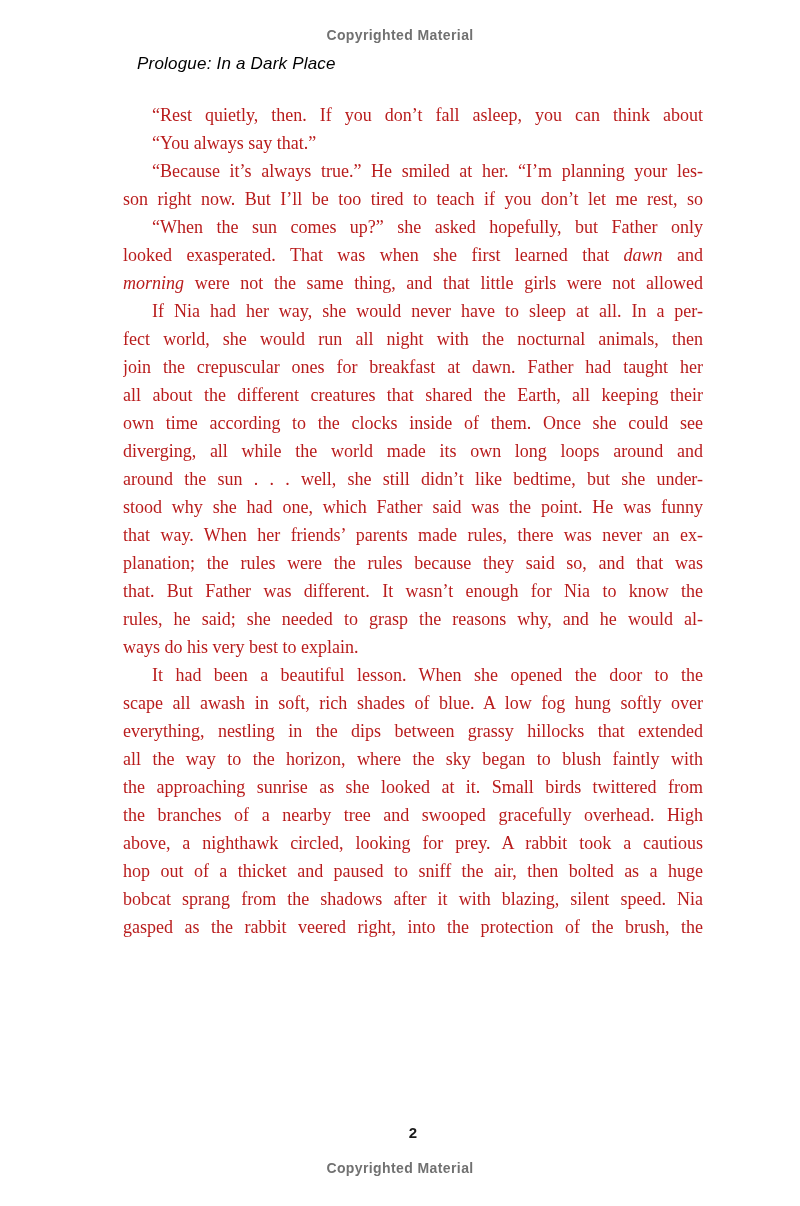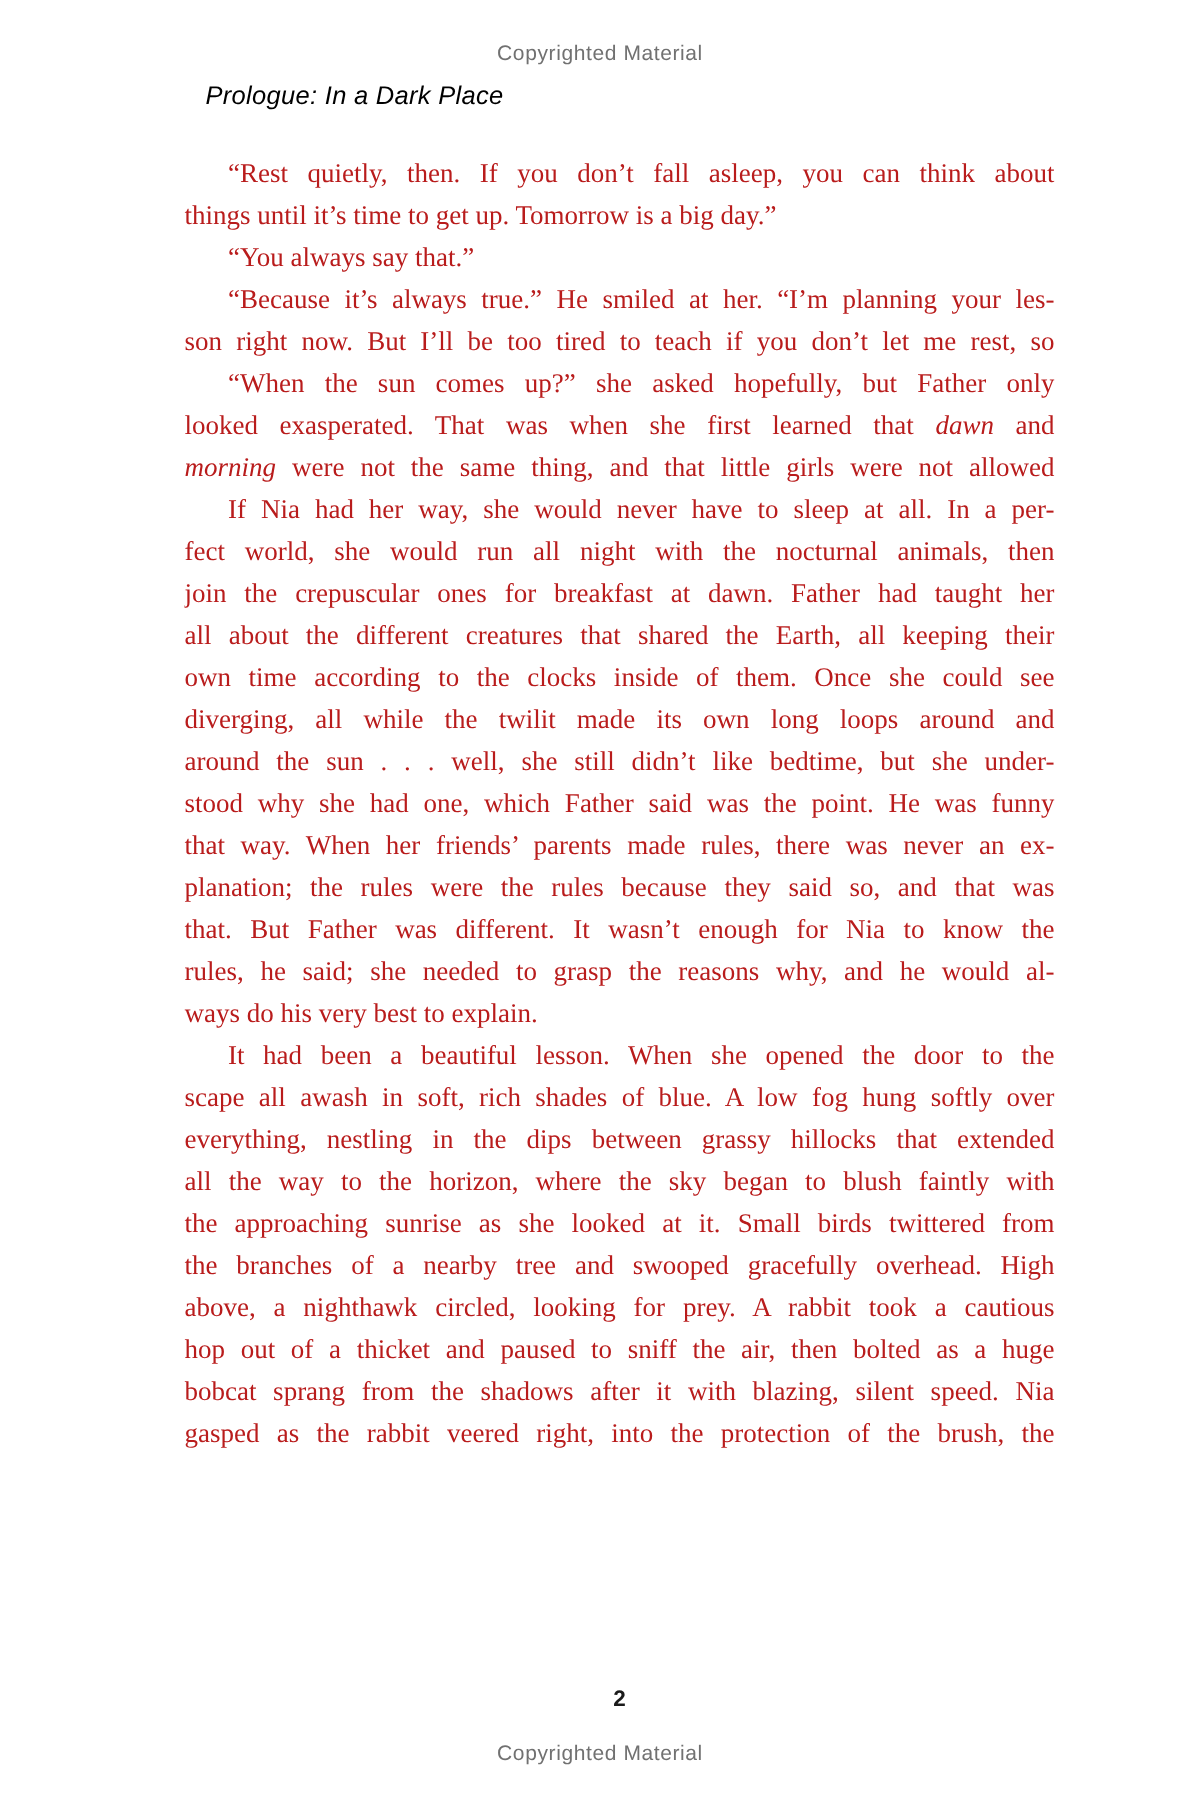--- a/index.html
+++ b/index.html
@@ -15,21 +15,21 @@
     overflow: hidden;
     font-family: "Liberation Serif", serif;
   }
   .banner {
     position: absolute;
     left: 0;
     width: 800px;
     text-align: center;
     font-family: "Liberation Sans", sans-serif;
     font-size: 14px;
-    font-weight: normal;
+    font-weight: bold;
     letter-spacing: 0.4px;
     color: #717171;
   }
   .banner.top { top: 27px; }
   .banner.bottom { top: 1160px; }
   .running-header {
     position: absolute;
     left: 137px;
     top: 54px;
     font-family: "Liberation Sans", sans-serif;
@@ -76,33 +76,32 @@
 </head>
 <body>
 
 <div class="page">
   <div class="banner top">Copyrighted Material</div>
 
   <div class="running-header">Prologue: In a Dark Place</div>
 
   <div class="text-block">
       <div class="line indent"><span>“Rest quietly, then. If you don’t fall asleep, you can think about</span></div>
-      <div class="line endline"><span>things until it’s time to get up. Tomorrow is a big day.”</span></div>
       <div class="line indent endline"><span>“You always say that.”</span></div>
       <div class="line indent"><span>“Because it’s always true.” He smiled at her. “I’m planning your les-</span></div>
       <div class="line"><span>son right now. But I’ll be too tired to teach if you don’t let me rest, so</span></div>
       <div class="line indent"><span>“When the sun comes up?” she asked hopefully, but Father only</span></div>
       <div class="line"><span>looked exasperated. That was when she first learned that </span><i>dawn</i><span> and</span></div>
       <div class="line"><i>morning</i><span> were not the same thing, and that little girls were not allowed</span></div>
       <div class="line indent"><span>If Nia had her way, she would never have to sleep at all. In a per-</span></div>
       <div class="line"><span>fect world, she would run all night with the nocturnal animals, then</span></div>
       <div class="line"><span>join the crepuscular ones for breakfast at dawn. Father had taught her</span></div>
       <div class="line"><span>all about the different creatures that shared the Earth, all keeping their</span></div>
       <div class="line"><span>own time according to the clocks inside of them. Once she could see</span></div>
-      <div class="line"><span>diverging, all while the twilit made its own long loops around and</span></div>
+      <div class="line"><span>diverging, all while the world made its own long loops around and</span></div>
       <div class="line"><span>around the sun . . . well, she still didn’t like bedtime, but she under-</span></div>
       <div class="line"><span>stood why she had one, which Father said was the point. He was funny</span></div>
       <div class="line"><span>that way. When her friends’ parents made rules, there was never an ex-</span></div>
       <div class="line"><span>planation; the rules were the rules because they said so, and that was</span></div>
       <div class="line"><span>that. But Father was different. It wasn’t enough for Nia to know the</span></div>
       <div class="line"><span>rules, he said; she needed to grasp the reasons why, and he would al-</span></div>
       <div class="line endline"><span>ways do his very best to explain.</span></div>
       <div class="line indent"><span>It had been a beautiful lesson. When she opened the door to the</span></div>
       <div class="line"><span>scape all awash in soft, rich shades of blue. A low fog hung softly over</span></div>
       <div class="line"><span>everything, nestling in the dips between grassy hillocks that extended</span></div>

